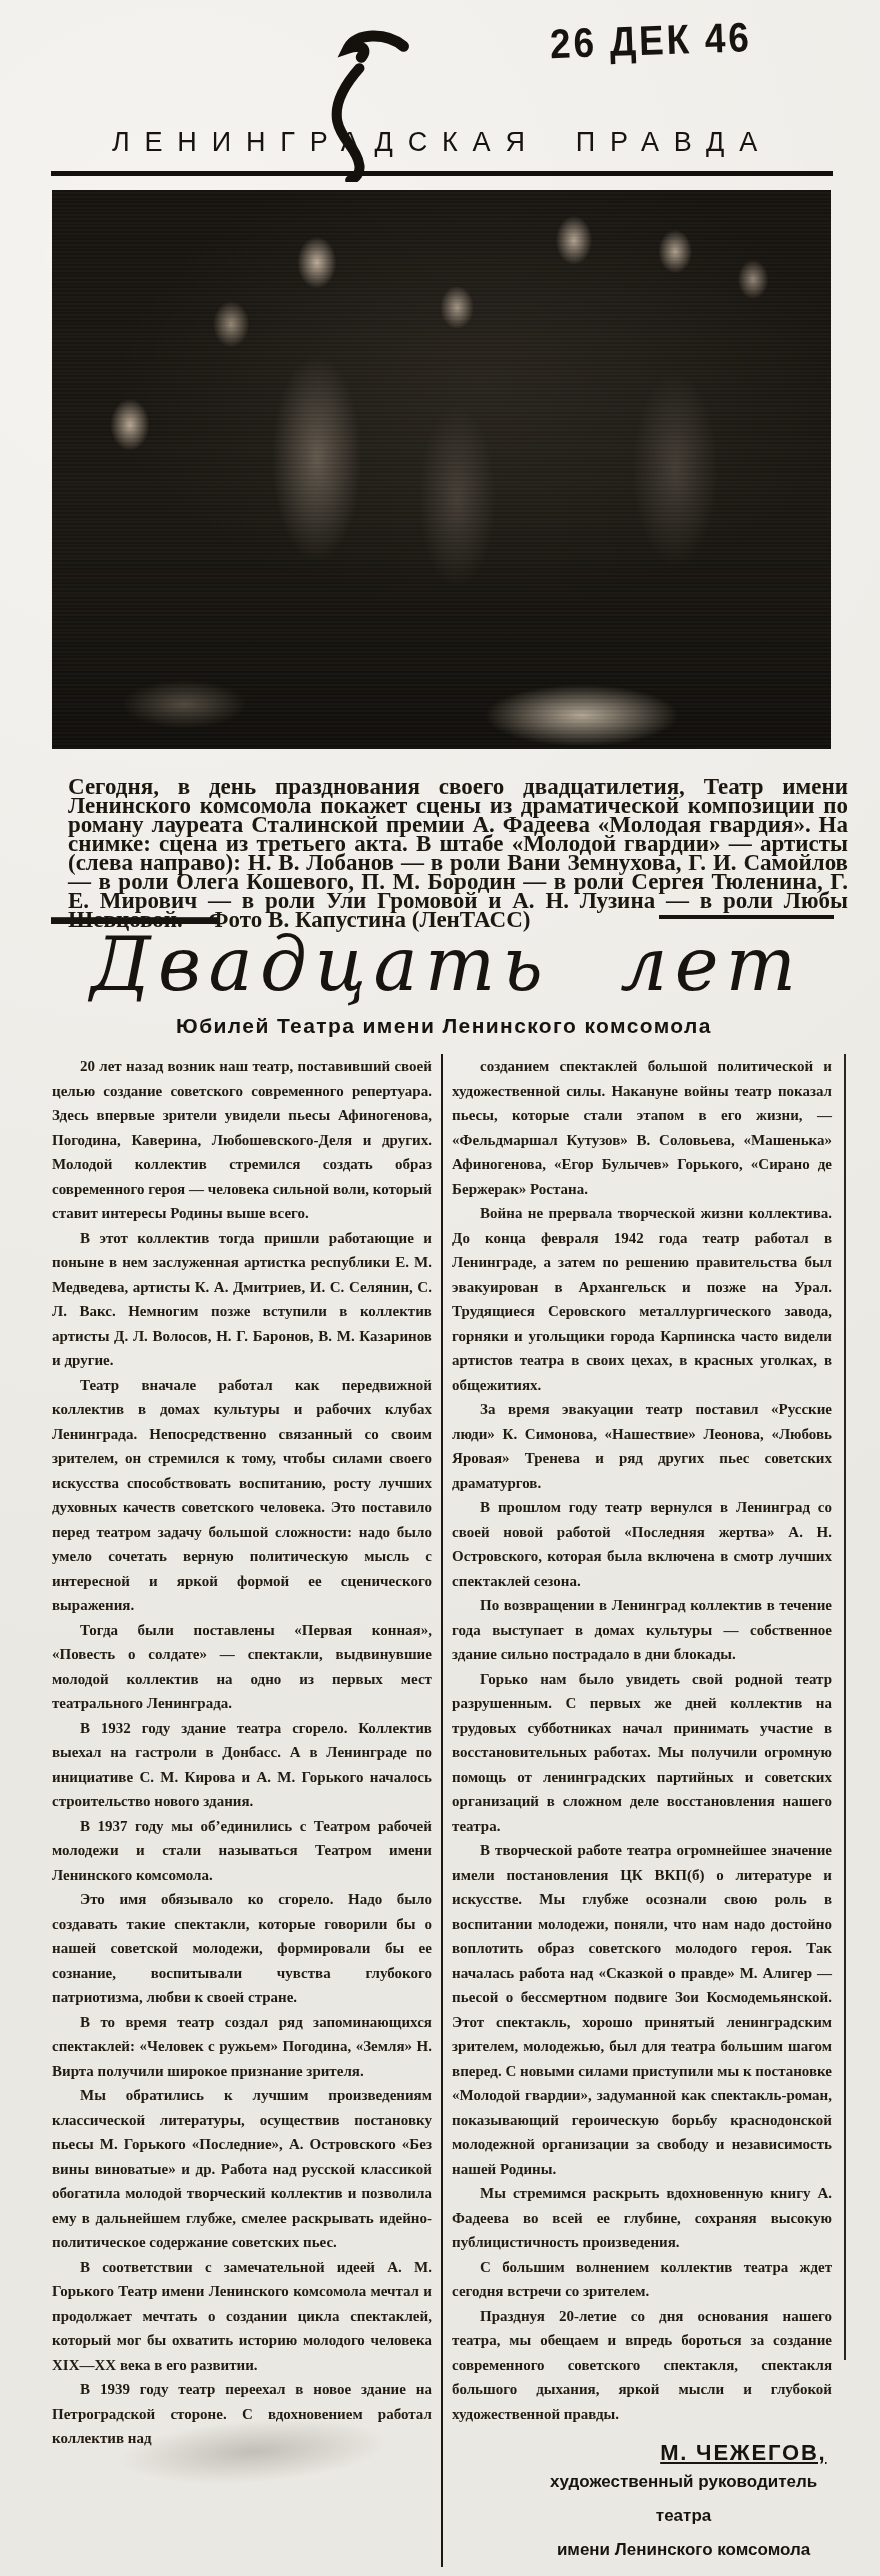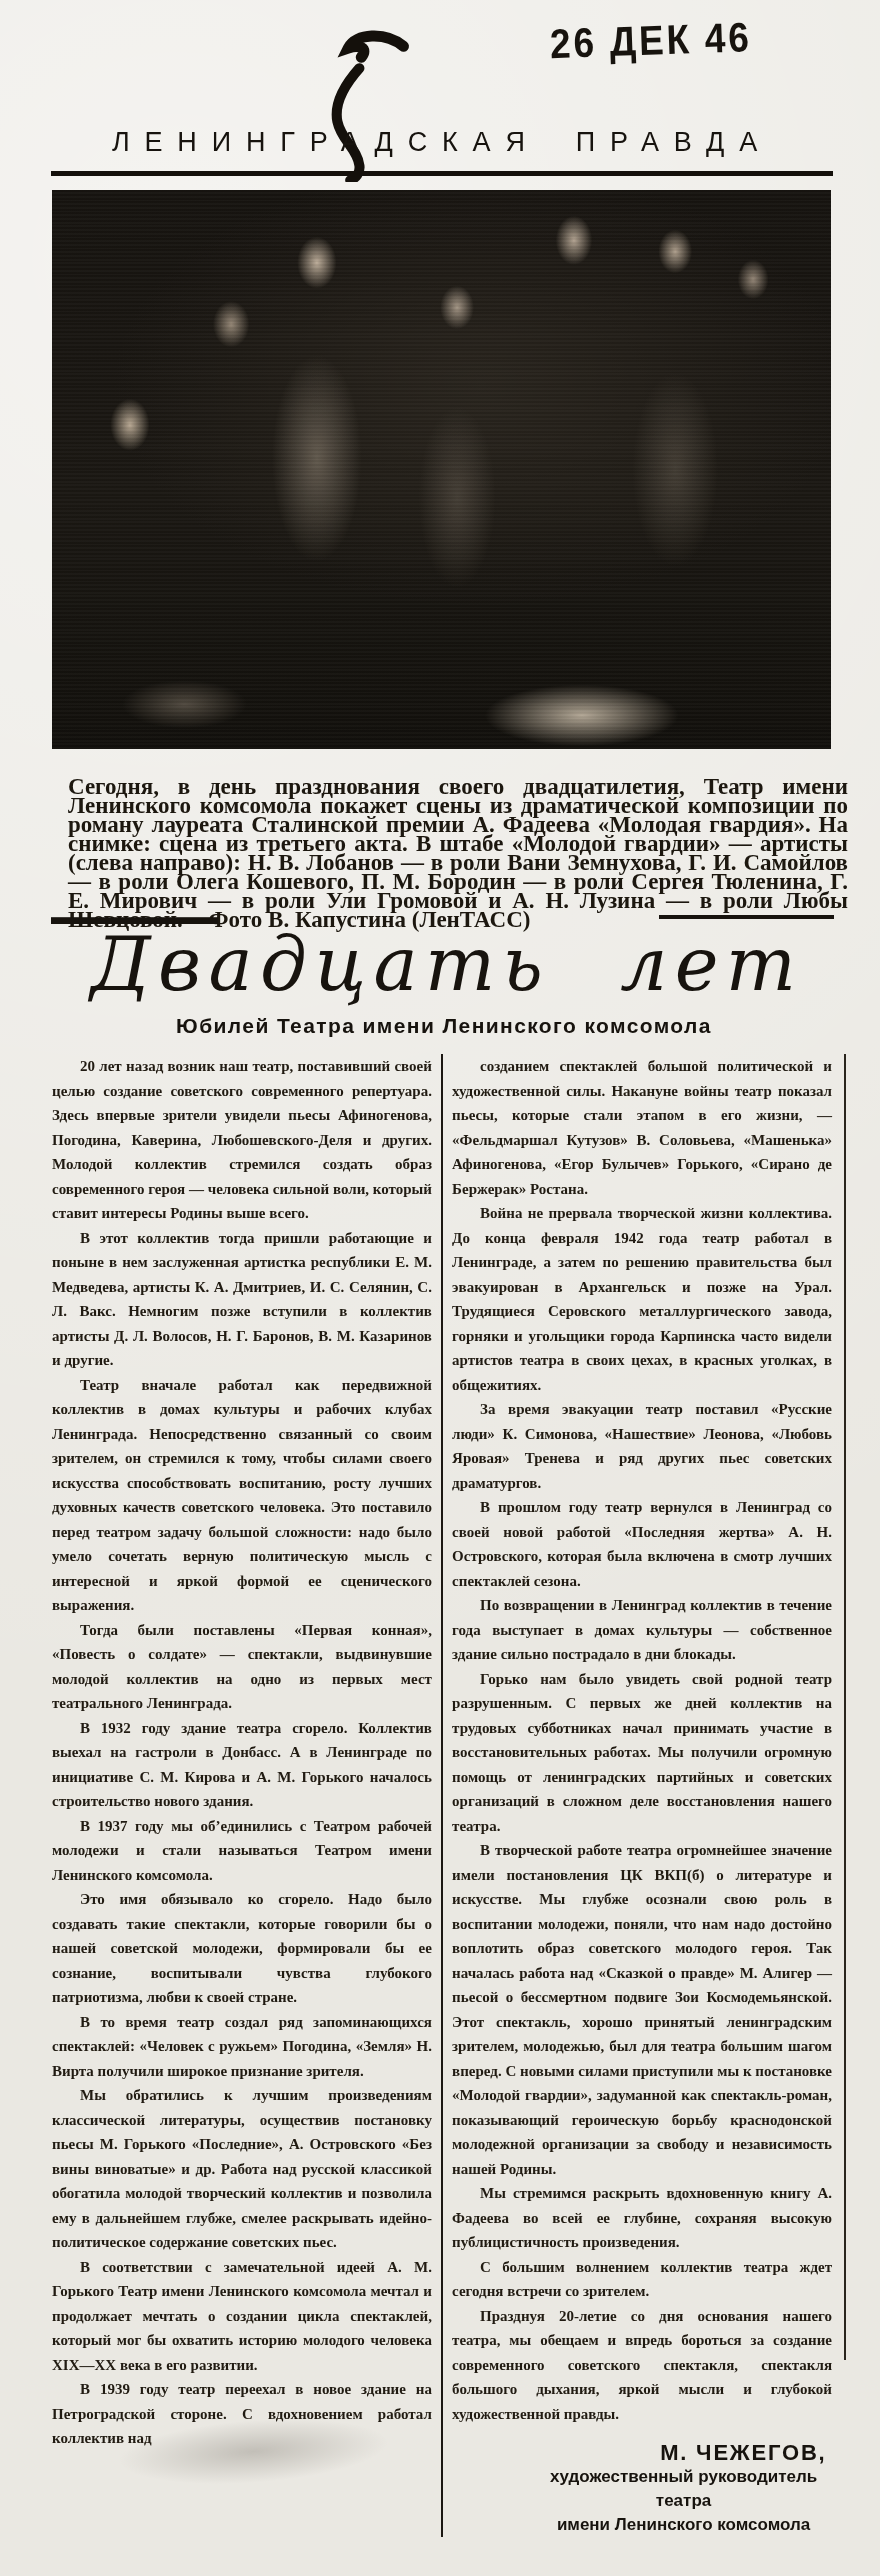--- a/index.html
+++ b/index.html
@@ -86,24 +86,25 @@
     text-align:justify;color:#211b12;}
   .col p{margin:0;text-indent:28px;}
   .col-divider{width:1.8px;margin:0 9.2px;background:#1b1712;min-height:1481px;}
   .right-edge-rule{position:absolute;left:844px;top:1054px;width:1.8px;height:1306px;background:#2a251d;}
   
   .signature{margin-top:14.7px;text-align:right;}
   .sig-name{
     font-family:"Liberation Sans", sans-serif;
     font-weight:bold;font-size:22px;letter-spacing:1.8px;color:#17130e;
     padding-right:5.5px;
+    text-decoration:underline;
   }
   .sig-title{
     font-family:"Liberation Sans", sans-serif;
-    font-weight:bold;font-size:17px;line-height:24px;color:#17130e;
+    font-weight:bold;font-size:17px;line-height:34px;color:#17130e;
     text-align:center;padding-left:83px;
   }
   
   .smudge{
     position:absolute;left:74px;top:2410px;width:359px;height:83px;
     background:radial-gradient(ellipse 50% 50% at 50% 50%, rgba(90,84,74,.28), rgba(90,84,74,0) 75%);
     transform:rotate(-4deg);pointer-events:none;
   }
 </style>
 </head>

